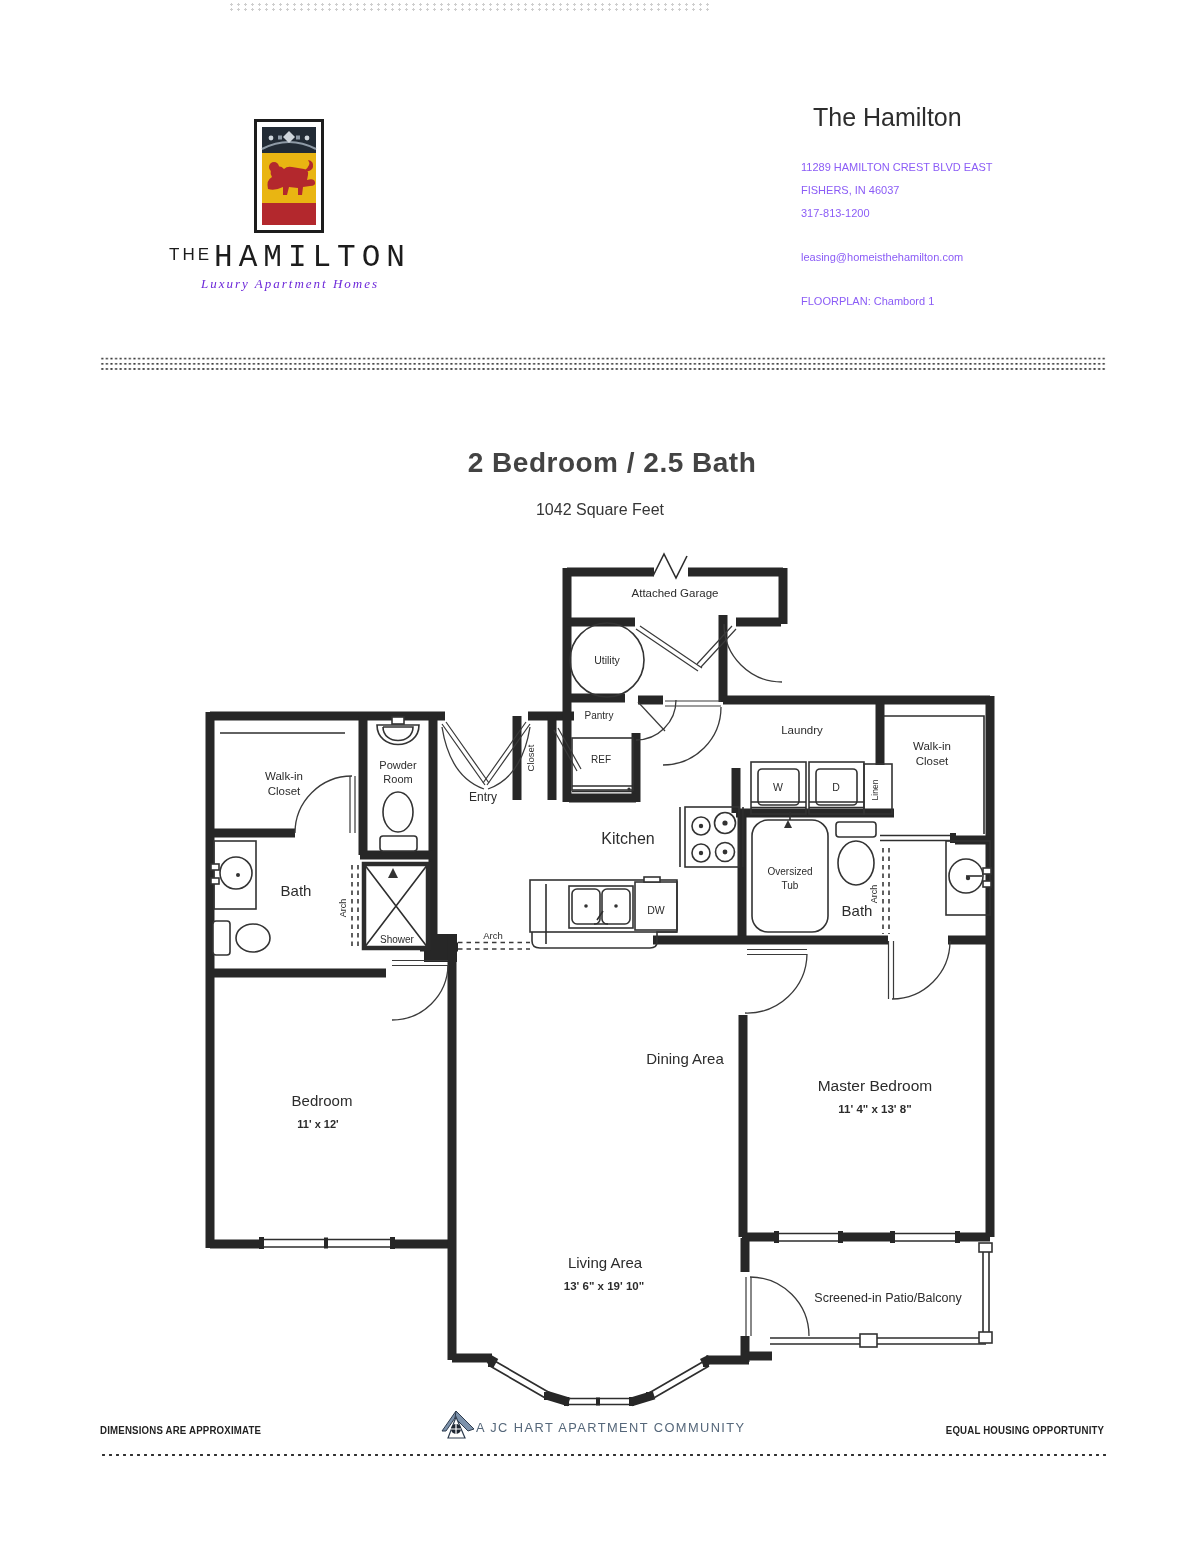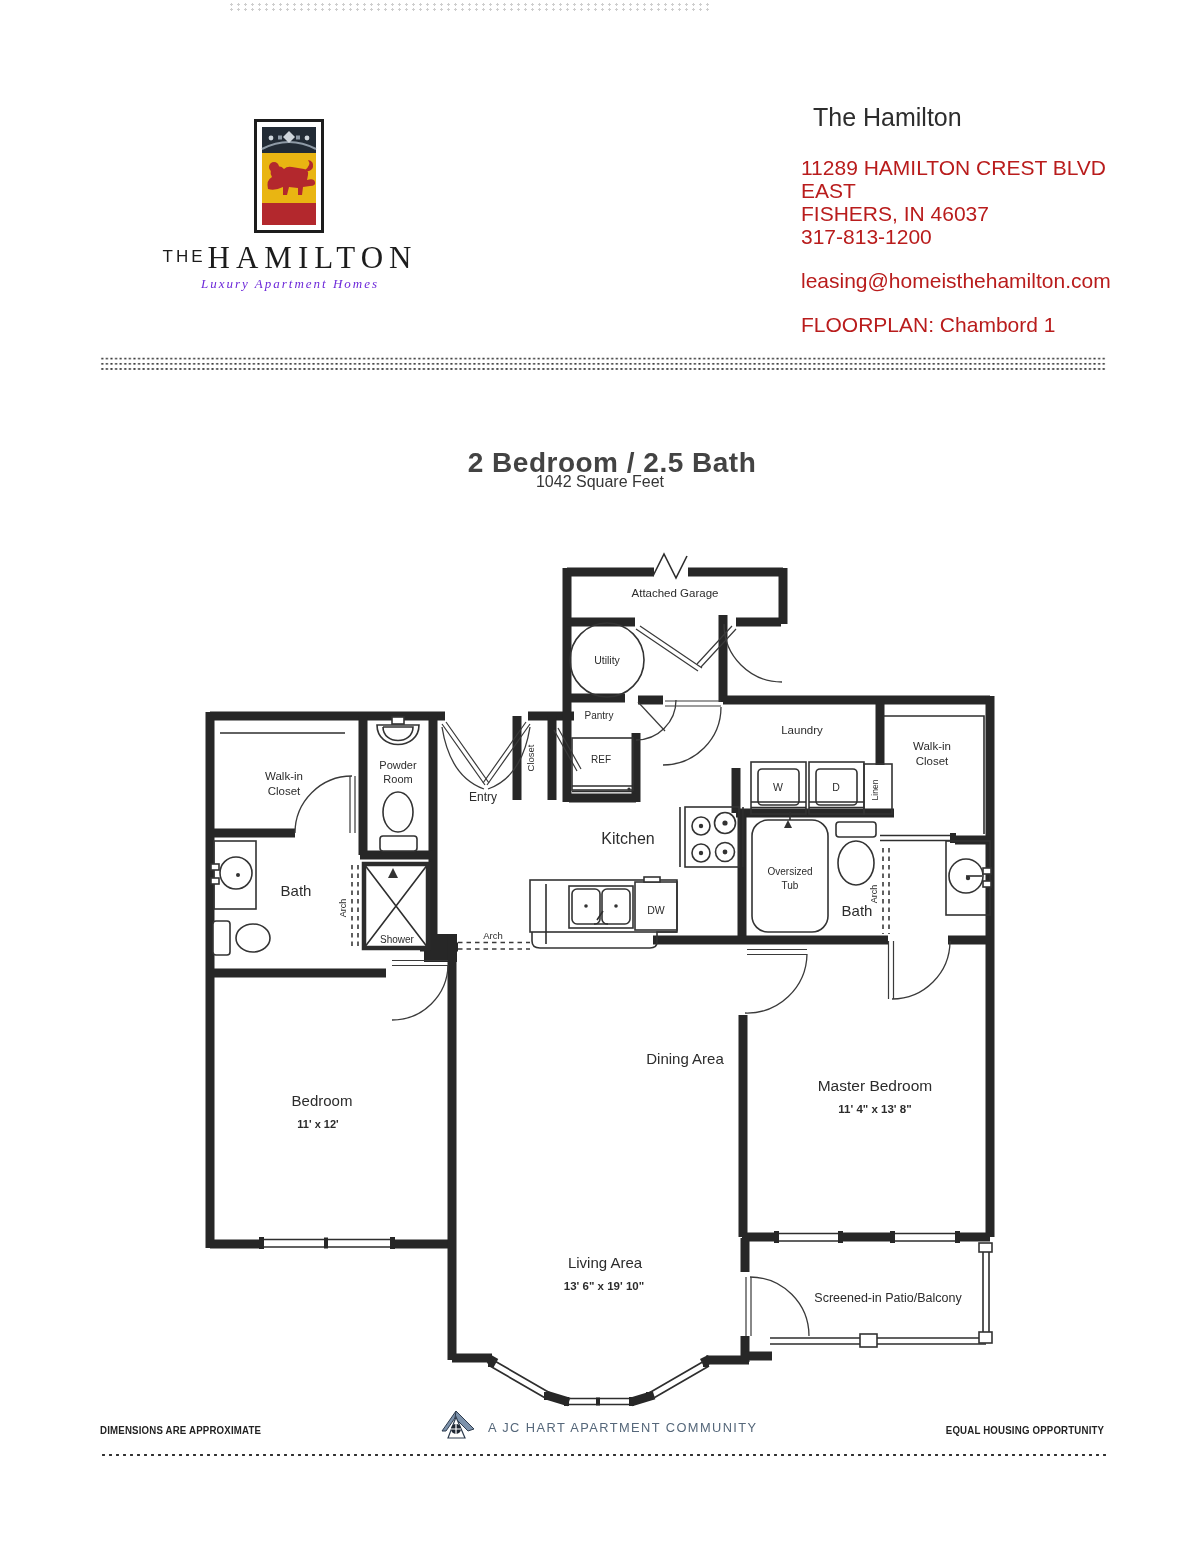--- a/index.html
+++ b/index.html
@@ -9,36 +9,36 @@
   
   .scan-artifact{position:absolute;left:228px;top:2px;width:485px;height:9px;
     background-image:radial-gradient(circle,#b9b9b9 1px,transparent 1.4px);
     background-size:7px 5px;opacity:.7;}
 
   
   .crest{position:absolute;left:254px;top:119px;width:70px;height:114px;}
   .brand{position:absolute;left:130px;top:240px;width:320px;text-align:center;}
   .brand-top{font-family:Liberation Sans, sans-serif;font-size:17px;letter-spacing:3px;
     color:#1c1c1c;vertical-align:6px;margin-right:2px;}
-  .brand-name{font-family:Liberation Serif, serif;font-size:31px;letter-spacing:6px;color:#1c1c1c;margin-top:12px;}
+  .brand-name{font-family:Liberation Mono, monospace;font-size:31px;letter-spacing:6px;color:#1c1c1c;margin-top:12px;}
   .tagline{position:absolute;left:130px;top:276px;width:320px;text-align:center;
     font-family:"Liberation Serif",serif;font-style:italic;font-size:13px;
     letter-spacing:2px;color:#6d28d9;}
   .contact{position:absolute;left:801px;top:103px;width:360px;}
   .property-name{font-size:25px;color:#2d2d2d;margin:0 0 24px 12px;font-weight:normal;}
-  .contact-line{font-size:21px;line-height:23px;color:#b91c1c;}
+  .contact-line{font-size:11px;line-height:23px;color:#8b5cf6;}
   .contact-gap{height:21px;}
 
   .divider{position:absolute;left:100px;top:356px;width:1007px;height:15px;
     background-image:radial-gradient(circle,#3a3a3a 0.9px,transparent 1.2px);
     background-size:4.6px 5.2px;}
 
   .headline{position:absolute;left:12px;top:447px;width:1200px;text-align:center;
     font-size:28px;font-weight:bold;color:#434343;letter-spacing:.5px;}
-  .subheadline{position:absolute;left:0;top:473px;width:1200px;text-align:center;
+  .subheadline{position:absolute;left:0;top:501px;width:1200px;text-align:center;
     font-size:16px;color:#363636;}
 
   
   .plan{position:absolute;left:180px;top:550px;width:840px;height:880px;}
   .wall{stroke:#272727;stroke-width:9;fill:none;stroke-linecap:butt;}
   .wallblock{fill:#272727;}
   .thin{stroke:#2e2e2e;stroke-width:1.6;fill:none;}
   .fix{stroke:#333;stroke-width:1.6;fill:#fff;}
   .fixn{stroke:#333;stroke-width:1.6;fill:none;}
   .door{stroke:#3a3a3a;stroke-width:1.3;fill:none;}
@@ -46,21 +46,21 @@
   .dash{stroke:#3a3a3a;stroke-width:1.6;fill:none;stroke-dasharray:4.5 4;}
   .winline{stroke:#2e2e2e;stroke-width:1.7;fill:none;}
   .wincap{fill:#272727;}
   .lbl{fill:#2c2c2c;font-family:"Liberation Sans",sans-serif;}
 
   
   .foot-left{position:absolute;left:100px;top:1424px;font-size:10.5px;font-weight:bold;
     letter-spacing:.2px;color:#222;transform:scaleX(.92);transform-origin:left;}
   .foot-right{position:absolute;right:96px;top:1424px;font-size:10.5px;font-weight:bold;
     letter-spacing:.2px;color:#222;transform:scaleX(.92);transform-origin:right;}
-  .foot-center{position:absolute;left:440px;top:1405px;display:flex;align-items:flex-end;gap:12px;}
+  .foot-center{position:absolute;left:440px;top:1405px;display:flex;align-items:flex-end;}
   .foot-center-text{font-size:13.5px;letter-spacing:1.5px;color:#55677a;padding-bottom:4px;
     transform:scaleX(.95);transform-origin:left;}
   .foot-dots{position:absolute;left:100px;top:1452px;width:1010px;height:6px;
     background-image:radial-gradient(circle,#2f2f2f 1.1px,transparent 1.4px);
     background-size:7px 6px;background-repeat:repeat-x;}
 </style>
 </head>
 <body>
 
 <div class="page">

